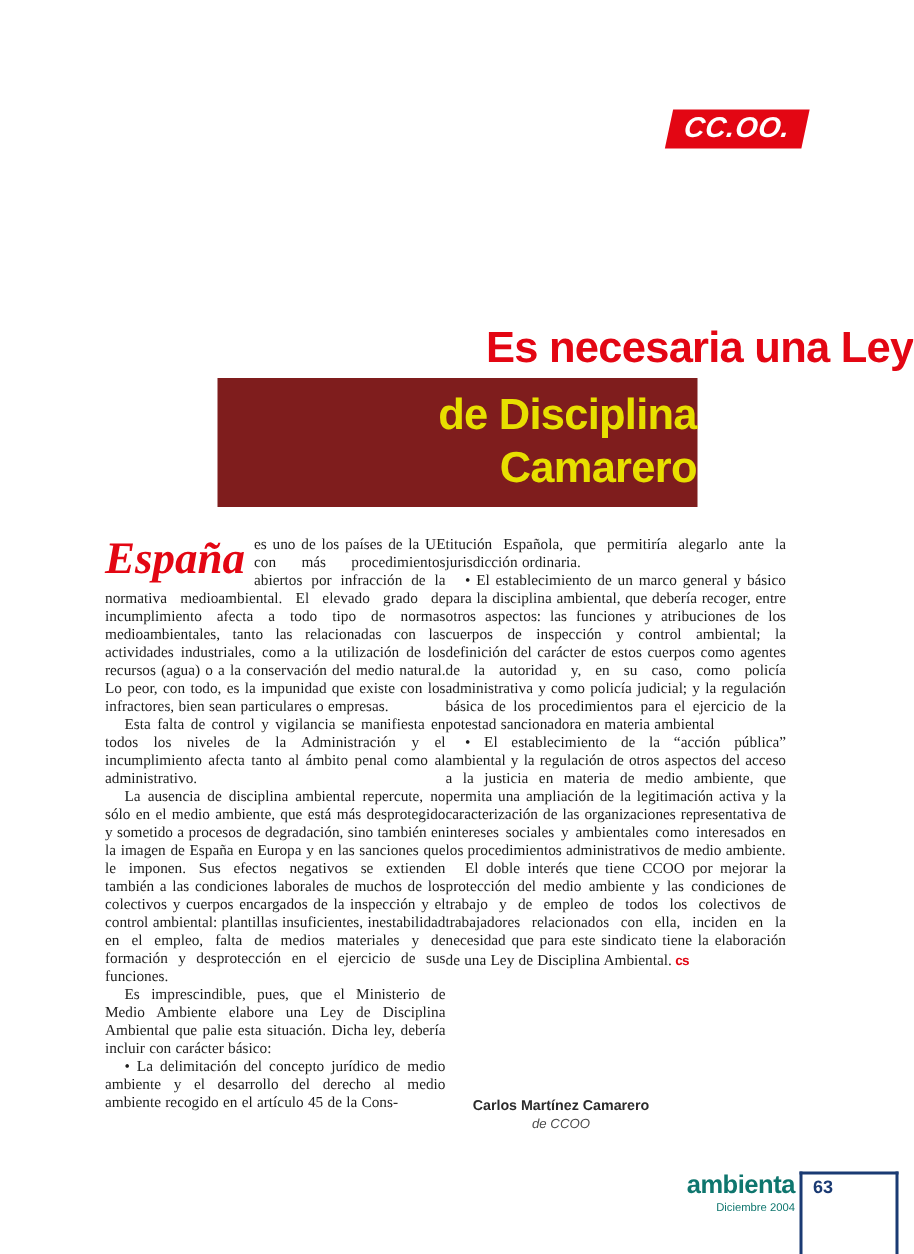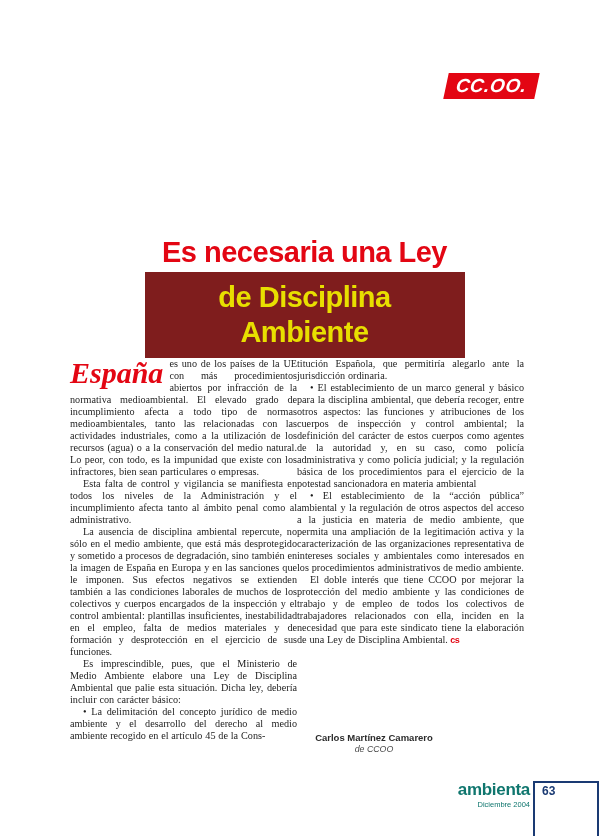--- a/index.html
+++ b/index.html
@@ -12,21 +12,21 @@
     position:absolute;left:446px;top:73px;width:91px;height:26px;
     background:#e30613;transform:skewX(-12deg);
     display:flex;align-items:center;justify-content:center;
   }
   .logo-text{
     transform:skewX(4deg);
     font-family:"Liberation Sans","DejaVu Sans",sans-serif;
     font-weight:bold;font-style:italic;font-size:19px;color:#ffffff;letter-spacing:.5px;
   }
   
-  .title-block{position:absolute;left:0;top:215px;width:609px;text-align:center;margin-top:20px;}
+  .title-block{position:absolute;left:0;top:215px;width:609px;text-align:right;}
   .title-red{
     font-family:"Liberation Sans","DejaVu Sans",sans-serif;
     font-weight:bold;font-size:29px;letter-spacing:-.5px;color:#e30613;line-height:34px;
   }
   .title-box{
     margin:3px auto 0 auto;width:320px;height:86px;background:#7f1d1d;
     font-family:"Liberation Sans","DejaVu Sans",sans-serif;
     font-weight:bold;font-size:29px;letter-spacing:-.5px;color:#e8df00;
     display:flex;flex-direction:column;justify-content:center;line-height:35px;
   }
@@ -80,21 +80,21 @@
 <div class="page">
 
   <div class="logo">
     <span class="logo-text">CC.OO.</span>
   </div>
 
   <div class="title-block">
     <div class="title-red">Es necesaria una Ley</div>
     <div class="title-box">
       <div>de Disciplina</div>
-      <div>Ambiente</div>
+      <div>Camarero</div>
     </div>
   </div>
 
   <div class="columns">
     <div class="col" id="col-left">
         <p class="para"><span class="lead-word">España</span>es uno de los países de la UE con más procedimientos abiertos por infracción de la normativa medioambiental. El elevado grado de incumplimiento afecta a todo tipo de normas medioambientales, tanto las relacionadas con las actividades industriales, como a la utilización de los recursos (agua) o a la conservación del medio natural. Lo peor, con todo, es la impunidad que existe con los infractores, bien sean particulares o empresas.</p>
         <p class="para indent">Esta falta de control y vigilancia se manifiesta en todos los niveles de la Administración y el incumplimiento afecta tanto al ámbito penal como al administrativo.</p>
         <p class="para indent">La ausencia de disciplina ambiental repercute, no sólo en el medio ambiente, que está más desprotegido y sometido a procesos de degradación, sino también en la imagen de España en Europa y en las sanciones que le imponen. Sus efectos negativos se extienden también a las condiciones laborales de muchos de los colectivos y cuerpos encargados de la inspección y el control ambiental: plantillas insuficientes, inestabilidad en el empleo, falta de medios materiales y de formación y desprotección en el ejercicio de sus funciones.</p>
         <p class="para indent">Es imprescindible, pues, que el Ministerio de Medio Ambiente elabore una Ley de Disciplina Ambiental que palie esta situación. Dicha ley, debería incluir con carácter básico:</p>
         <p class="para indent">• La delimitación del concepto jurídico de medio ambiente y el desarrollo del derecho al medio ambiente recogido en el artículo 45 de la Cons-</p>

